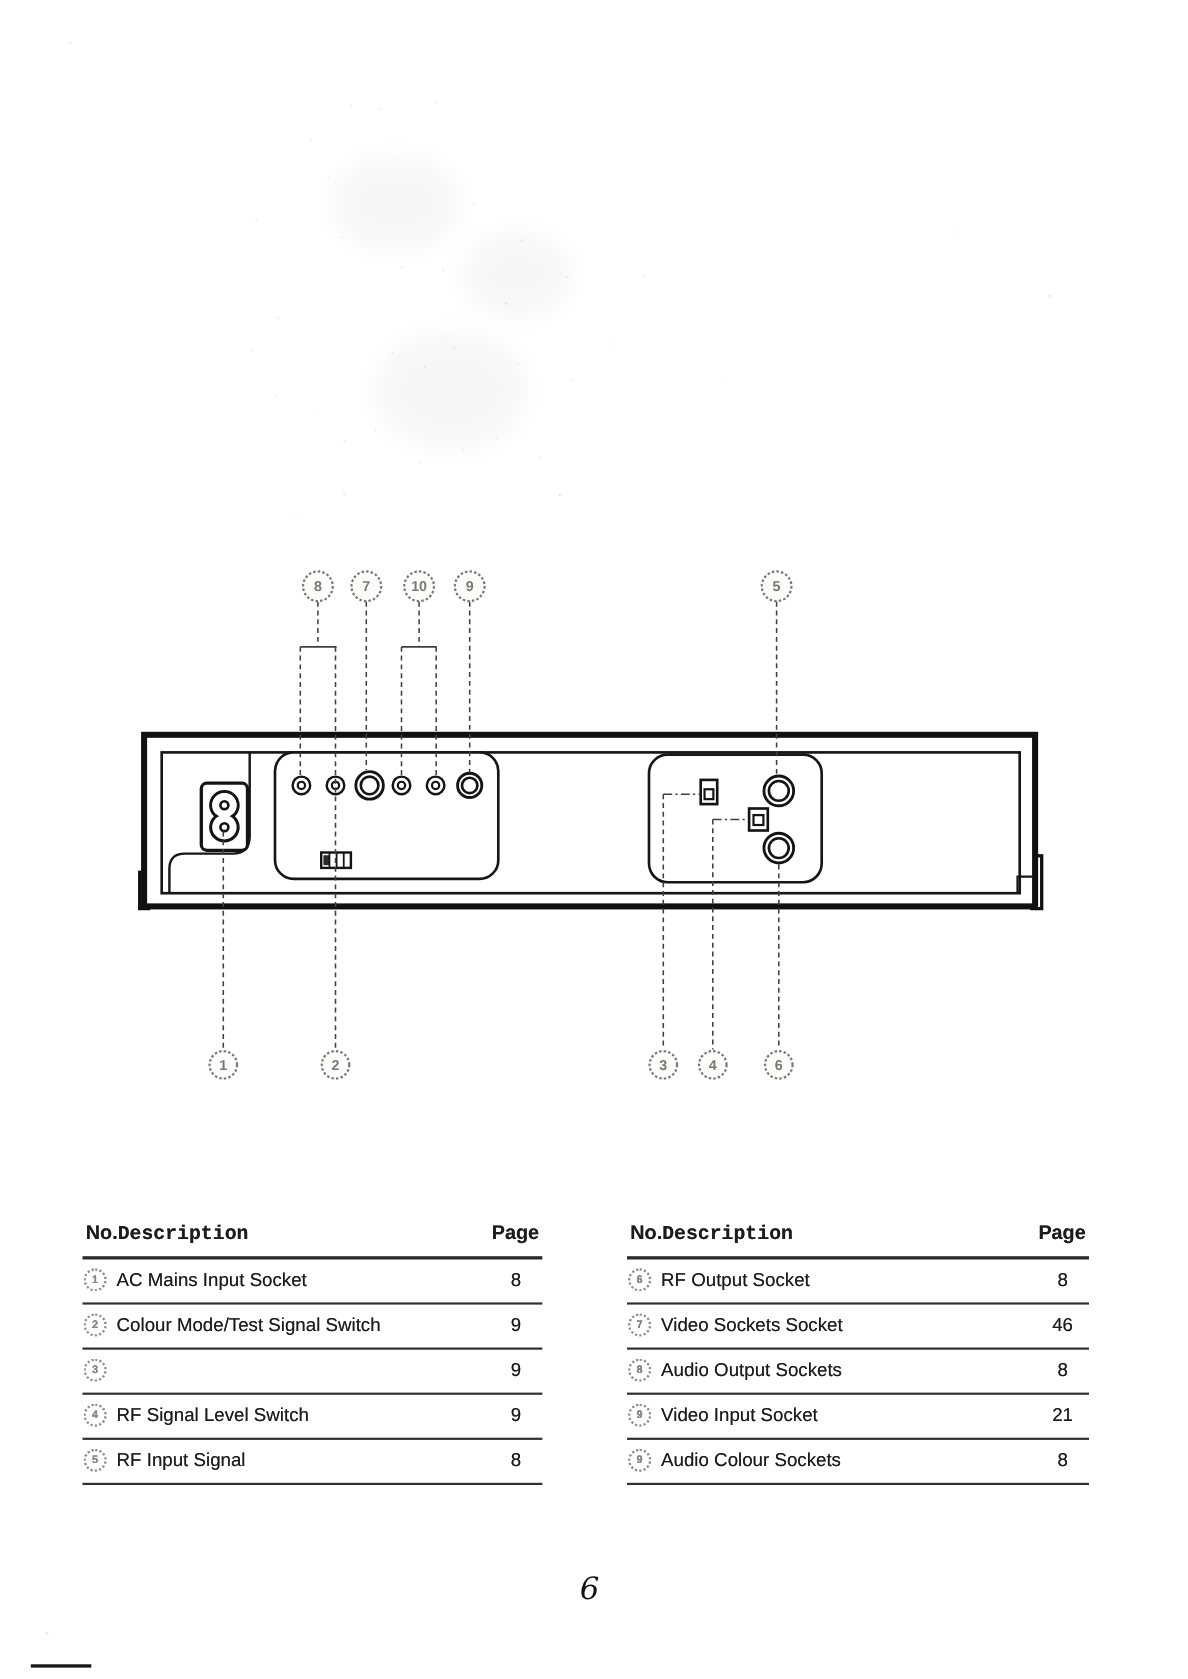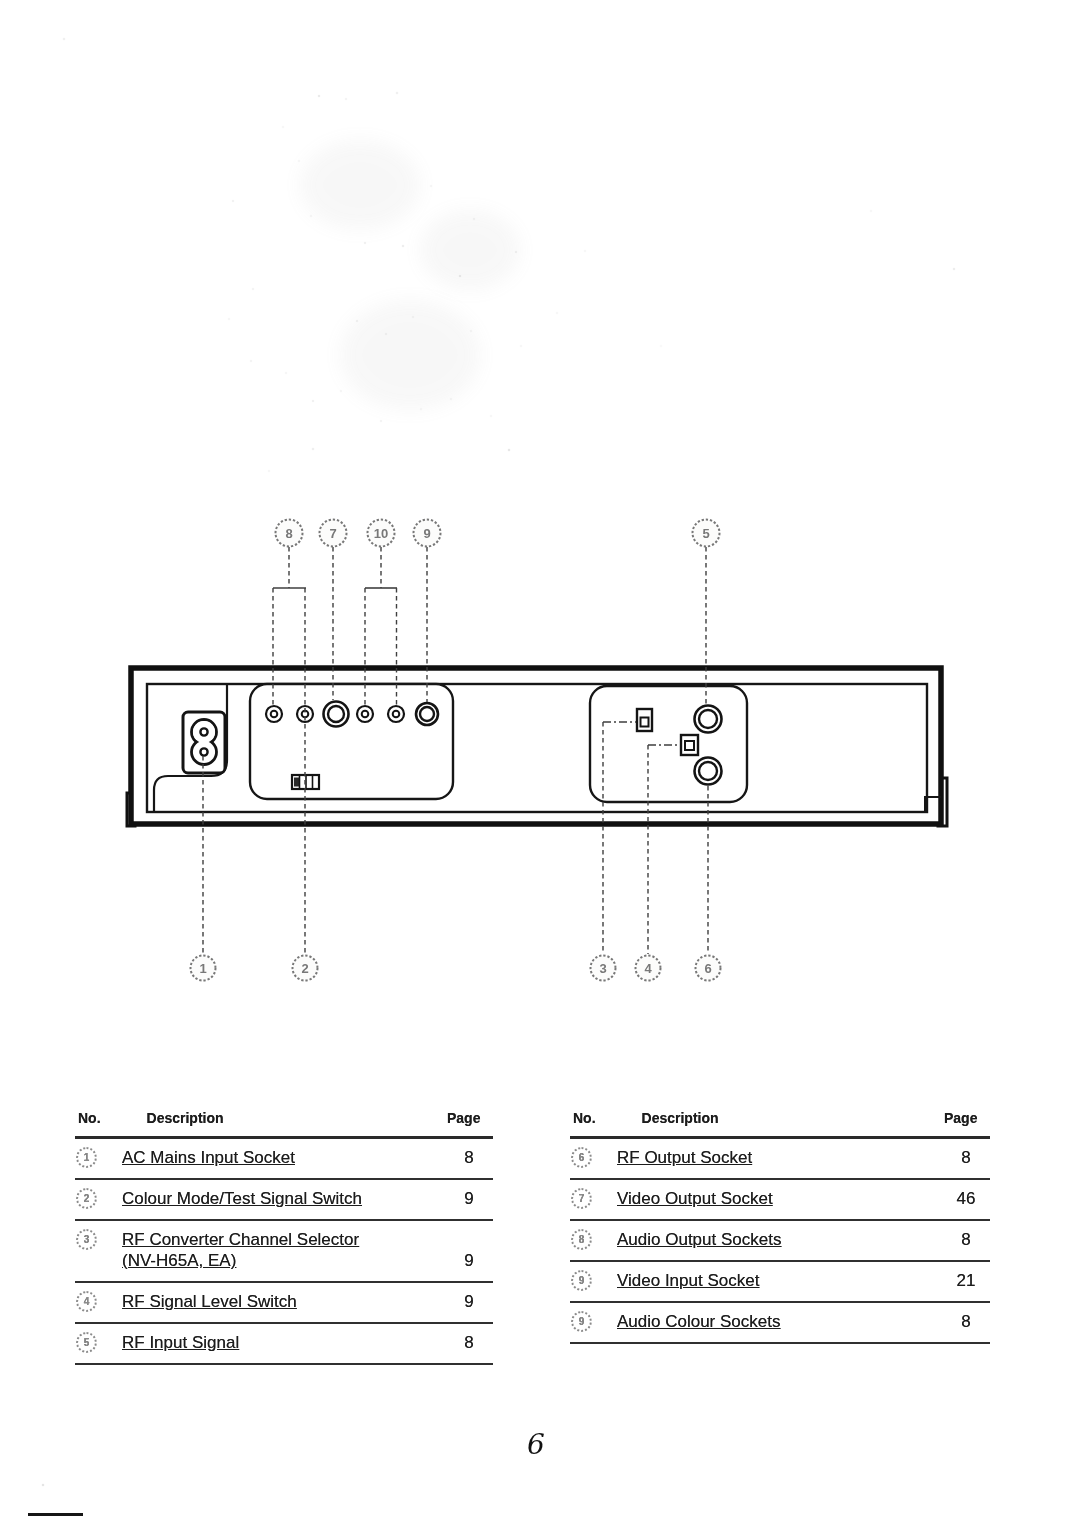--- a/index.html
+++ b/index.html
@@ -36,30 +36,30 @@
   .dash{stroke:#3f3f3f;stroke-width:1.4;stroke-dasharray:4.5 3.5;fill:none;}
   .dashdot{stroke:#3f3f3f;stroke-width:1.4;stroke-dasharray:8 3 2 3;fill:none;}
   .badge circle{fill:#fcfcfb;stroke:#787878;stroke-width:2;stroke-dasharray:2.3 1.9;}
   .badge text{font-family:"Liberation Sans",sans-serif;font-weight:bold;font-size:13px;
     fill:#787878;text-anchor:middle;}
   
   .ltable{position:absolute;top:1106px;text-shadow:0 0 .5px rgba(25,25,25,.75);}
   .t-left{left:75px;width:418px;}
   .t-right{left:570px;width:420px;}
   .thead{display:flex;align-items:baseline;padding:4px 0 10px;border-bottom:3px solid #2a2a2a;
-    font-weight:bold;font-size:14px;}
+    font-weight:bold;font-size:18px;}
   .th-no{margin-left:3px;}
-  .th-desc{margin-left:46px;}
+  .th-desc{font-family:Liberation Mono, monospace;}
   .th-page{margin-left:auto;width:44px;margin-right:2px;}
   .trow{display:flex;align-items:flex-start;padding:8px 0 10px;border-bottom:2px solid #303030;
     font-size:17px;}
   .badge-ic{flex:0 0 auto;width:17px;height:17px;border-radius:50%;border:2px dotted #8b8b8b;
     color:#8b8b8b;font-size:10px;font-weight:bold;display:flex;align-items:center;
     justify-content:center;margin-left:1px;filter:blur(.3px);}
-  .td-desc{margin-left:25px;line-height:21px;text-decoration:underline;}
+  .td-desc{margin-left:9px;line-height:21px;}
   .td-desc .l1,.td-desc .l2{display:block;}
   .td-page{margin-left:auto;width:44px;text-align:center;align-self:flex-end;margin-right:2px;}
   
   .page-number{position:absolute;left:506px;top:1428px;width:60px;text-align:center;
     font-family:"DejaVu Serif",serif;font-style:italic;font-size:28px;color:#111;}
   .corner-mark{position:absolute;left:28px;top:1513px;width:55px;height:3px;background:#151515;}
 </style>
 </head>
 <body>
 
@@ -205,24 +205,20 @@
     <span class="td-desc">AC Mains Input Socket</span>
     <span class="td-page">8</span>
   </div>
   <div class="trow">
     <span class="badge-ic">2</span>
     <span class="td-desc">Colour Mode/Test Signal Switch</span>
     <span class="td-page">9</span>
   </div>
   <div class="trow">
     <span class="badge-ic">3</span>
-    <span class="td-desc">
-      <span class="l1">RF Converter Channel Selector</span>
-      <span class="l2">(NV-H65A, EA)</span>
-    </span>
     <span class="td-page">9</span>
   </div>
   <div class="trow">
     <span class="badge-ic">4</span>
     <span class="td-desc">RF Signal Level Switch</span>
     <span class="td-page">9</span>
   </div>
   <div class="trow">
     <span class="badge-ic">5</span>
     <span class="td-desc">RF Input Signal</span>
@@ -236,21 +232,21 @@
     <span class="th-desc">Description</span>
     <span class="th-page">Page</span>
   </div>
   <div class="trow">
     <span class="badge-ic">6</span>
     <span class="td-desc">RF Output Socket</span>
     <span class="td-page">8</span>
   </div>
   <div class="trow">
     <span class="badge-ic">7</span>
-    <span class="td-desc">Video Output Socket</span>
+    <span class="td-desc">Video Sockets Socket</span>
     <span class="td-page">46</span>
   </div>
   <div class="trow">
     <span class="badge-ic">8</span>
     <span class="td-desc">Audio Output Sockets</span>
     <span class="td-page">8</span>
   </div>
   <div class="trow">
     <span class="badge-ic">9</span>
     <span class="td-desc">Video Input Socket</span>

